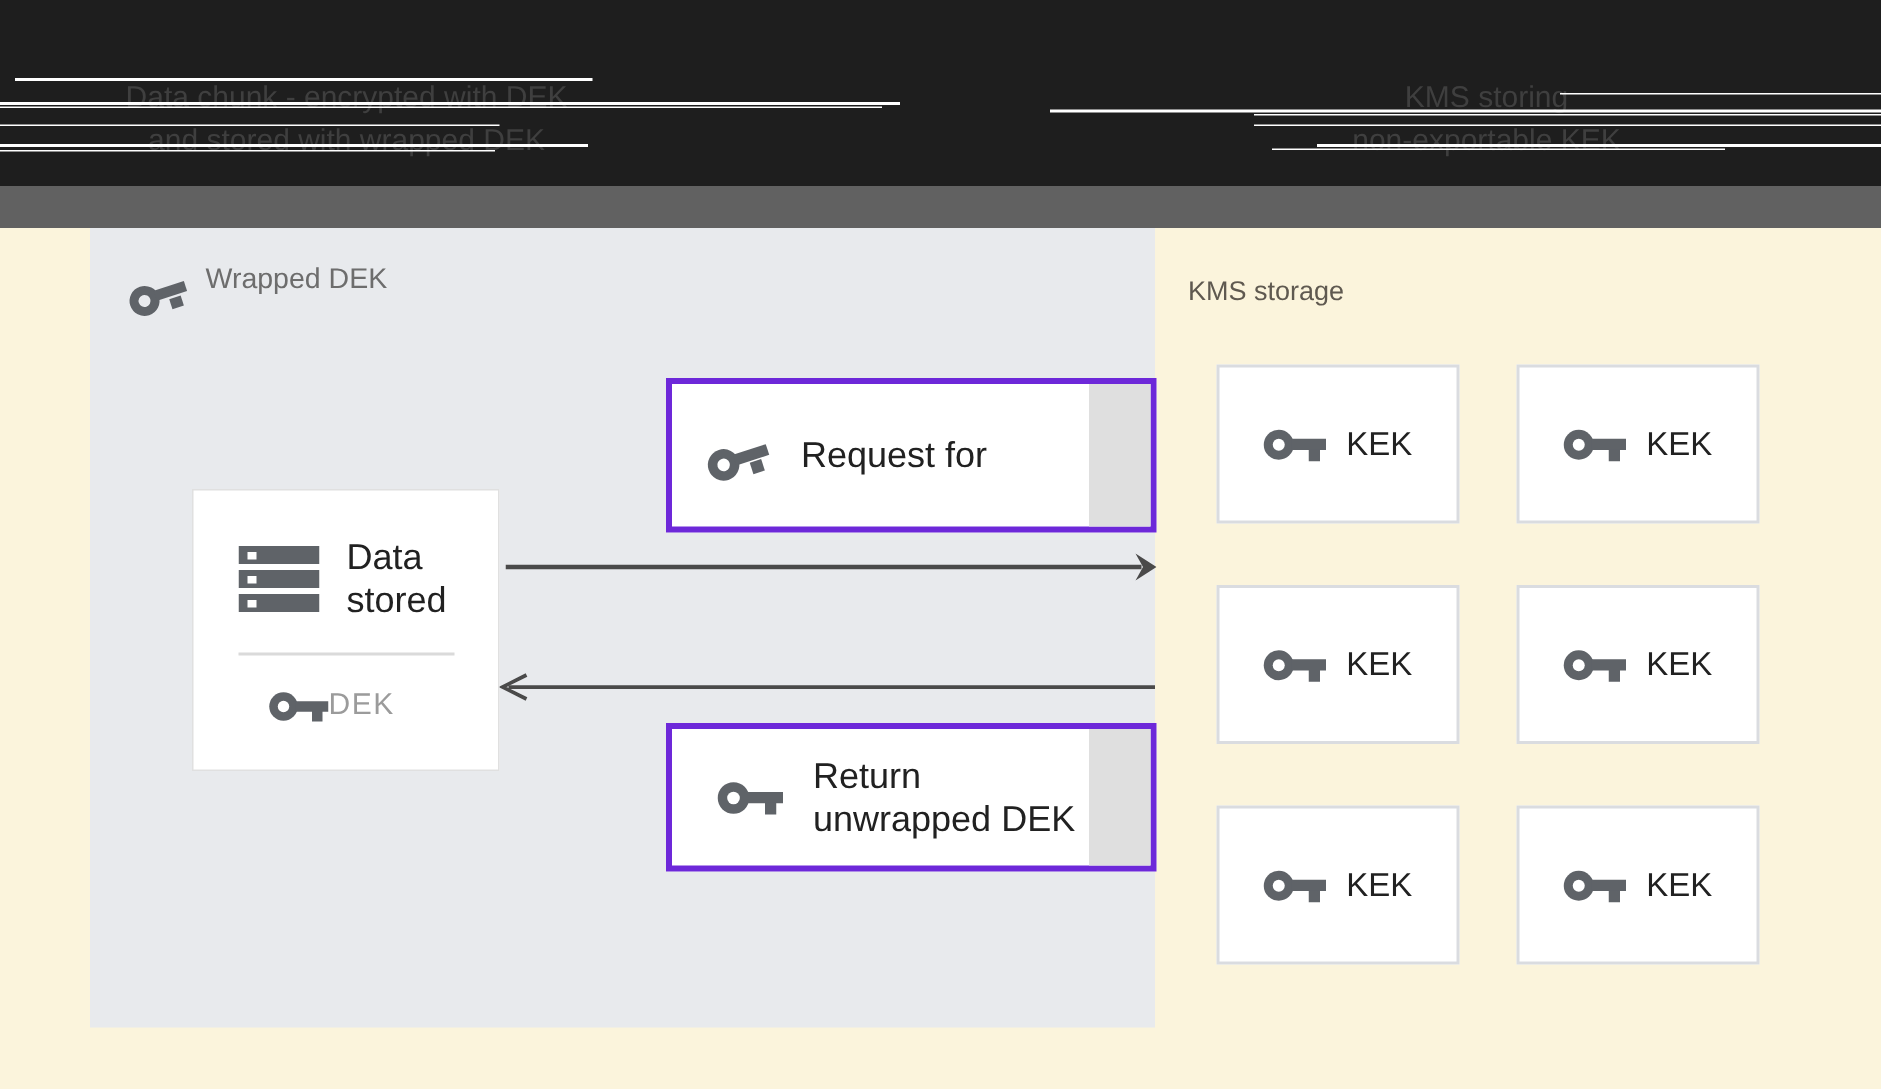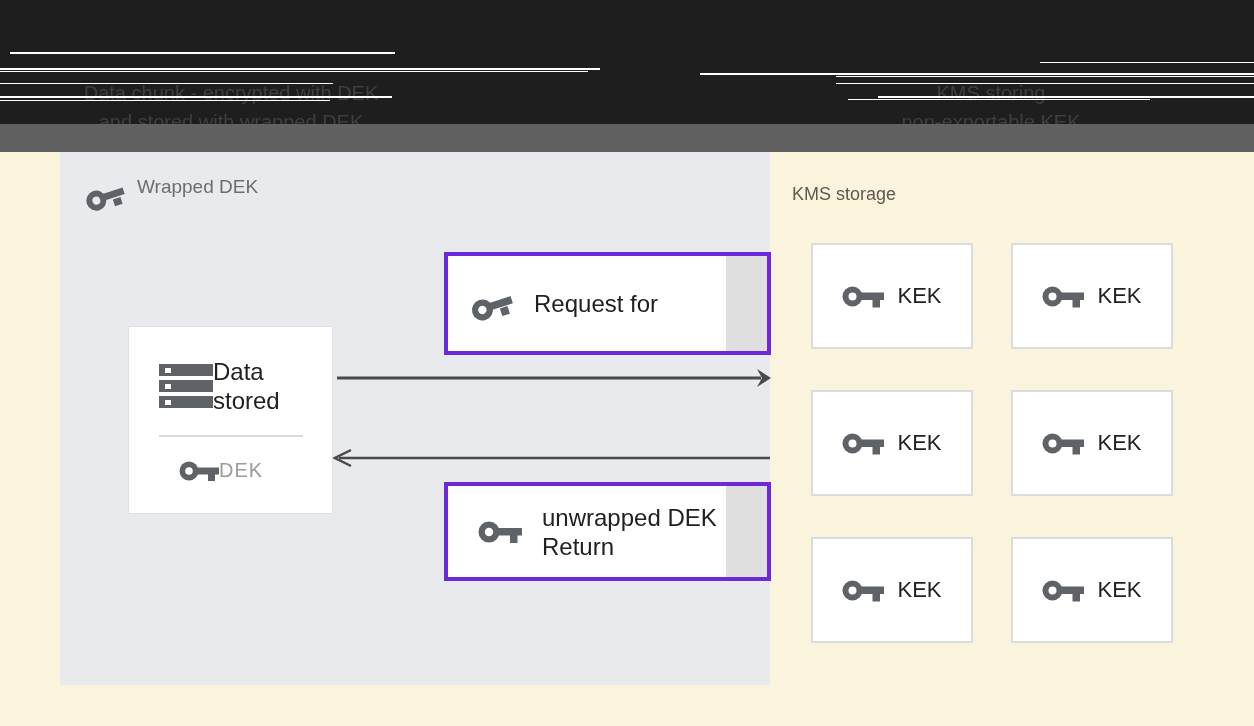--- a/index.html
+++ b/index.html
@@ -3,33 +3,33 @@
 <meta charset="utf-8">
 <style>
   html,body{margin:0;padding:0;}
   body{
     width:1254px;height:726px;position:relative;overflow:hidden;
     font-family:"Liberation Sans","DejaVu Sans",sans-serif;
     background:#FBF4DC;
   }
   
   .banner{position:absolute;left:0;top:0;width:1254px;height:124px;background:#1E1E1E;}
-  .banner-caption{position:absolute;top:51px;color:#3F3F3F;font-size:20px;line-height:29px;text-align:center;white-space:nowrap;margin-top:28px;}
+  .banner-caption{position:absolute;top:51px;color:#3F3F3F;font-size:20px;line-height:29px;text-align:center;white-space:nowrap;}
   .banner-caption.left{left:66px;width:330px;}
   .banner-caption.right{left:836px;width:310px;}
   .wline{position:absolute;height:2px;background:#FFFFFF;}
   .graybar{position:absolute;left:0;top:124px;width:1254px;height:28px;background:#616161;}
   
   .dek-panel{position:absolute;left:60px;top:152px;width:710px;height:533px;background:#E8EAED;}
   .panel-header{position:absolute;display:flex;align-items:flex-start;gap:12px;}
   .panel-header .hlabel{font-size:19px;color:#6D6D6D;}
   .kms-header{position:absolute;left:792px;top:184px;font-size:18px;color:#5F5950;}
   
   .datachunk-box{position:absolute;left:128px;top:326px;width:205px;height:188px;background:#fff;border:1px solid #E0E0E0;box-sizing:border-box;}
-  .dc-top{position:absolute;left:30px;top:30px;display:flex;align-items:center;}
+  .dc-top{position:absolute;left:30px;top:30px;display:flex;align-items:center;gap:18px;}
   .dc-title{font-size:24px;line-height:29px;color:#212121;}
   .dc-divider{position:absolute;left:30px;top:108px;width:144px;height:2px;background:#DADADA;}
   .dc-bottom{position:absolute;left:50px;top:132px;display:flex;align-items:center;}
   .dc-keylabel{font-size:20px;color:#9B9B9B;letter-spacing:1px;}
   
   .msg-box{position:absolute;left:444px;width:327px;background:#fff;border:4px solid #6d28d9;box-sizing:border-box;}
   .msg-box.request{top:252px;height:103px;}
   .msg-box.return{top:482px;height:99px;}
   .msg-strip{position:absolute;right:0;top:0;bottom:0;width:41px;background:#DFDFDF;}
   .msg-inner{position:absolute;left:20px;top:0;bottom:0;display:flex;align-items:center;gap:20px;}
@@ -141,22 +141,22 @@
   <div class="msg-inner" style="left:30px;">
     <svg class="icon" width="44" height="24" viewBox="0 0 44 24">
       <g fill="#5F6368">
         <circle cx="11" cy="12" r="10.5"></circle>
         <circle cx="11" cy="12" r="4.2" fill="#FFFFFF"></circle>
         <rect x="20" y="8" width="24" height="7.5"></rect>
         <rect x="32" y="15" width="7.5" height="8"></rect>
       </g>
     </svg>
     <div class="msg-text">
+      <div>Return</div>
       <div>unwrapped DEK</div>
-      <div>Return</div>
     </div>
   </div>
 </div>
 
 <svg class="arrow" style="left:337px;top:368px;" width="434" height="20" viewBox="0 0 434 20">
   <line x1="0" y1="10" x2="424" y2="10" stroke="#4A4A4A" stroke-width="3"></line>
   <polygon points="420,1 434,10 420,19 425,10" fill="#4A4A4A"></polygon>
 </svg>
 <svg class="arrow" style="left:333px;top:448px;" width="437" height="20" viewBox="0 0 437 20">
   <line x1="6" y1="10" x2="437" y2="10" stroke="#4A4A4A" stroke-width="2.5"></line>

